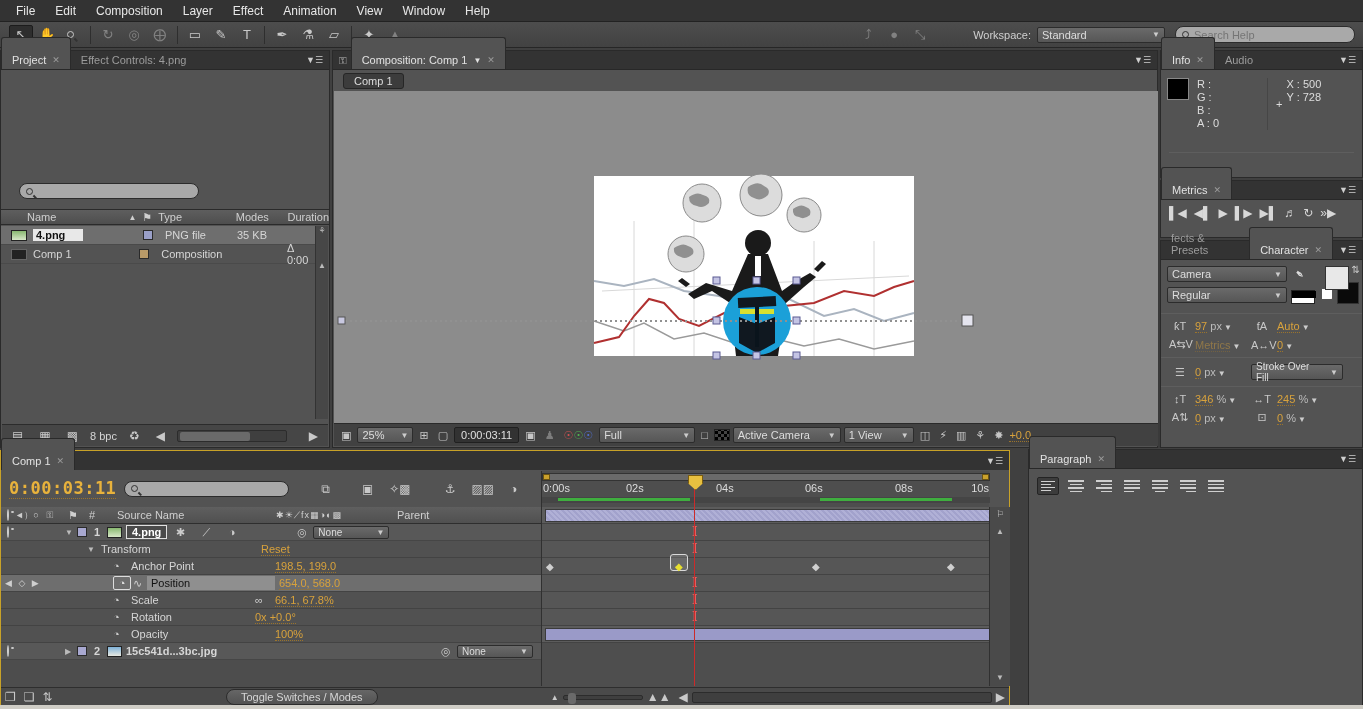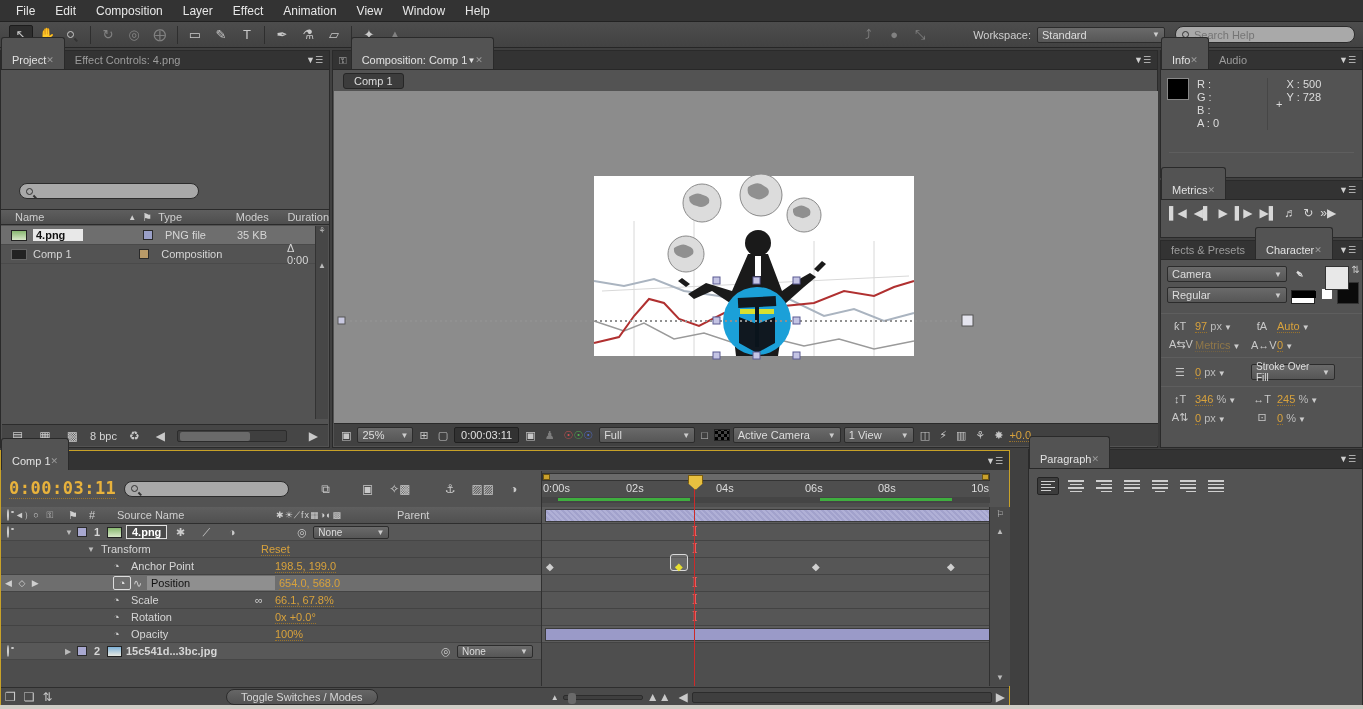--- a/index.html
+++ b/index.html
@@ -19,21 +19,21 @@
 
   .dd { background:linear-gradient(#6a6a6a,#565656); border:1px solid #2c2c2c; border-radius:2px;
         display:flex; align-items:center; justify-content:space-between; padding:0 4px; height:16px; color:#ddd; }
   .dd .car { font-size:8px; color:#ccc; margin-left:6px; }
   .searchbox { background:#a9a9a9; border:1px solid #2c2c2c; border-radius:8px; display:flex; align-items:center; padding:0 6px; color:#222; }
   .searchbox input { border:0; background:transparent; outline:none; font-size:11px; color:#222; width:100%; font-family:inherit; }
   .mag { width:7px; height:7px; border:1.5px solid #333; border-radius:50%; position:relative; flex:0 0 auto; margin-right:5px; }
   .mag::after { content:""; position:absolute; width:4px; height:1.5px; background:#333; transform:rotate(45deg); left:6px; top:7px; }
 
   .tabstrip { background:#333333; display:flex; align-items:flex-end; height:19px; border-bottom:1px solid #282828; }
-  .tab { padding:16px 10px 3px 10px; color:#9c9c9c; font-size:11px; display:flex; align-items:center; }
+  .tab { padding:16px 10px 3px 10px; color:#9c9c9c; font-size:11px; display:flex; align-items:center; gap:6px; }
   .tab.active { background:#535353; color:#e2e2e2; border-radius:3px 3px 0 0; border:1px solid #2a2a2a; border-bottom:0; }
   .tab .x { font-size:9px; color:#9a9a9a; }
   .pmenu { margin-left:auto; color:#cfcfcf; font-size:9px; padding:2px 6px; align-self:center; }
   .panel { background:#535353; border:1px solid #2a2a2a; }
 
   .orange { color:#d8a23c; border-bottom:1px dotted #9b742c; }
   .olabel { color:#d8a23c; }
 
   
   #project { left:0; top:50px; width:330px; height:398px; }
@@ -179,21 +179,21 @@
     <span class="pmenu">▼☰</span>
   </div>
 
 
   <div class="searchbox abs" style="left:18px;top:132px;width:180px;height:16px">
     <span class="mag"></span>
     <input style="">
   </div>
 
   <div class="projhead abs" style="left:0;top:158px;width:328px">
-    <span style="padding-left:14px;width:128px">Name</span>
+    <span style="padding-left:26px;width:128px">Name</span>
     <span style="width:14px;font-size:8px">▲</span>
     <span style="width:16px">⚑</span>
     <span style="width:78px">Type</span>
     <span style="width:52px">Modes</span>
     <span>Duration</span>
   </div>
 
   <div class="abs" style="left:0;top:175px;width:316px">
     <div class="projrow" style="background:#6e6e6e">
       <span class="thumb" style="background:linear-gradient(#88b870,#d8e8c8)"></span>
@@ -444,21 +444,21 @@
   <div class="chrow">
     <span class="chico">A⇆V</span>
     <span class="chval"><span class="orange dim">Metrics</span><span class="chcar">▼</span></span>
     <span class="chico">A↔V</span>
     <span class="chval"><span class="orange">0</span><span class="chcar">▼</span></span>
   </div>
   <div class="chdivider"></div>
   <div class="chrow">
     <span class="chico">☰</span>
     <span class="chval"><span class="orange">0</span> <span style="color:#bbb">px</span><span class="chcar">▼</span></span>
-    <div class="dd" style="width:84px;font-size:10px">
+    <div class="dd" style="width:92px;font-size:10px">
         <span>Stroke Over Fill</span>
         <span class="car">▼</span>
       </div>
   </div>
   <div class="chdivider"></div>
   <div class="chrow">
     <span class="chico">↕T</span>
     <span class="chval"><span class="orange">346</span> <span style="color:#bbb">%</span><span class="chcar">▼</span></span>
     <span class="chico">↔T</span>
     <span class="chval"><span class="orange">245</span> <span style="color:#bbb">%</span><span class="chcar">▼</span></span>
@@ -556,21 +556,21 @@
   <div class="abs" style="left:540px;top:20px;width:448px;height:36px;background:#4e4e4e;border-left:1px solid #303030">
     <div class="abs" style="left:0;top:2px;width:448px;height:8px;background:#6a6a6a;border:1px solid #333">
       <div class="wahandle" style="left:0"></div>
       <div class="wahandle" style="right:0"></div>
     </div>
     <div class="abs" style="left:0;top:11px;width:448px;height:14px;color:#ddd">
       <span class="abs" style="left:1px">0:00s</span>
       <span class="abs" style="left:84px">02s</span>
       <span class="abs" style="left:174px">04s</span>
       <span class="abs" style="left:263px">06s</span>
-      <span class="abs" style="left:336px">08s</span>
+      <span class="abs" style="left:353px">08s</span>
       <span class="abs" style="right:1px">10s</span>
     </div>
     <div class="abs" style="left:0;top:26px;width:448px;height:6px;background:#454545">
       <div class="abs" style="left:16px;top:1px;width:132px;height:3px;background:#3fae3f"></div>
       <div class="abs" style="left:278px;top:1px;width:132px;height:3px;background:#3fae3f"></div>
     </div>
   </div>
 
   <div class="abs hrow" id="tl-header" style="left:0;top:56px;width:540px">
     <span class="avcell"><span class="eye"></span></span>
@@ -638,21 +638,21 @@
       <span style="width:112px"></span>
       <span style="width:18px;color:#ccc">◔</span>
       <span style="width:124px">Scale</span>
       <span style="width:20px;color:#ccc">∞</span>
       <span class="orange">66.1, 67.8%</span>
     </div>
 
     <div class="hrow prow">
       <span style="width:112px"></span>
       <span style="width:18px;color:#ccc">◔</span>
-      <span style="width:144px">Rotation</span>
+      <span style="width:124px">Rotation</span>
       <span class="orange">0x +0.0°</span>
     </div>
 
     <div class="hrow prow">
       <span style="width:112px"></span>
       <span style="width:18px;color:#ccc">◔</span>
       <span style="width:144px">Opacity</span>
       <span class="orange">100%</span>
     </div>
 

